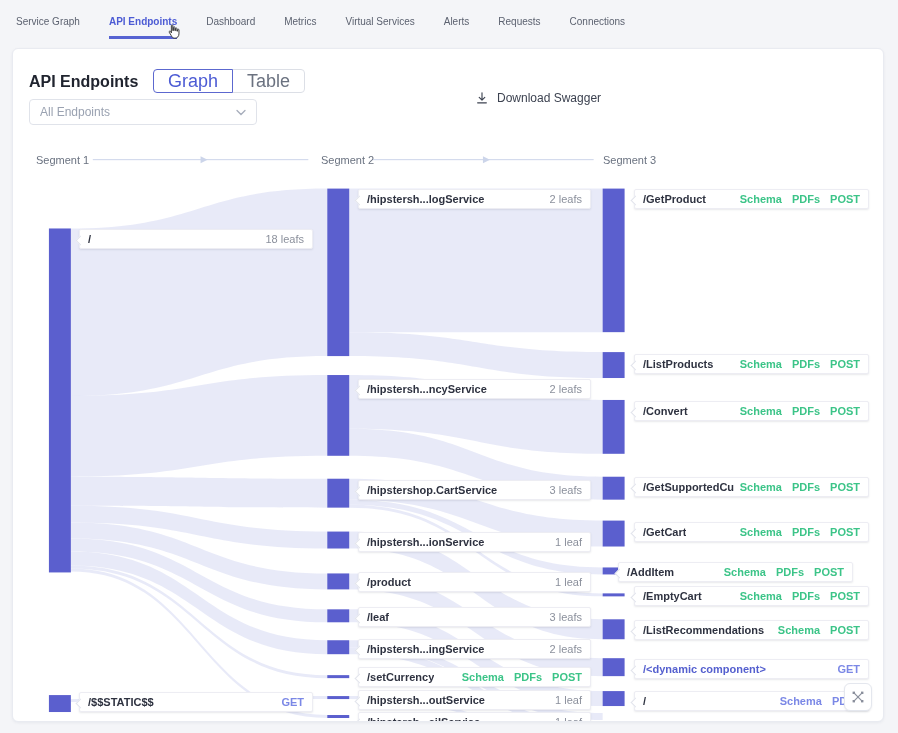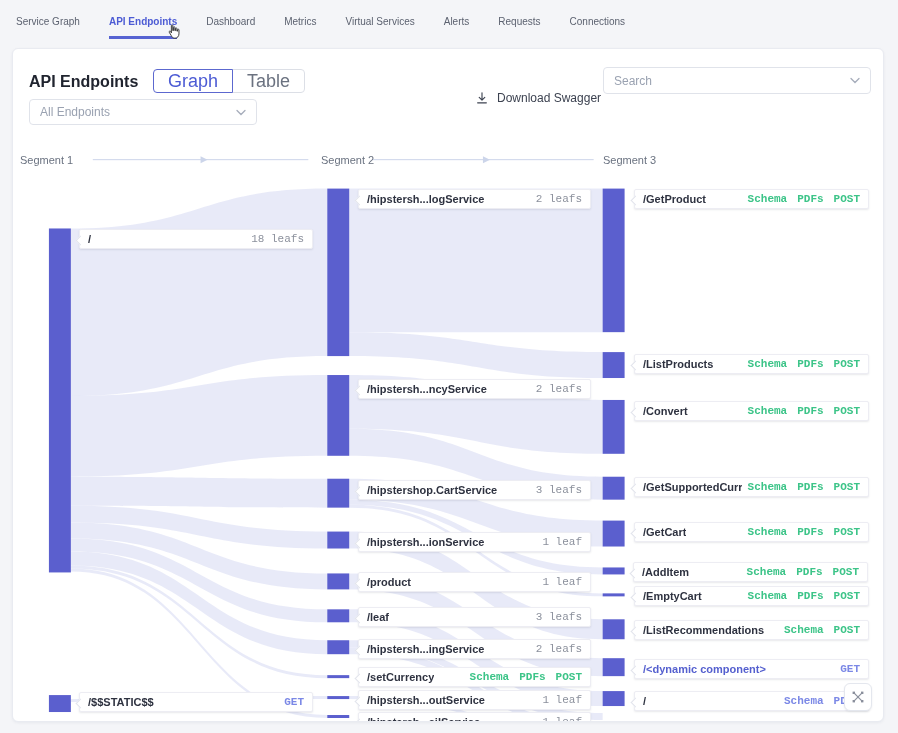--- a/index.html
+++ b/index.html
@@ -51,21 +51,21 @@
     border: 1px solid #ededf3; border-radius: 2px; box-shadow: 0 1px 2px rgba(30,35,60,.10);
     display: flex; align-items: center; padding: 0 8px; font-size: 11px; gap: 6px;
   }
   .node-label::before {
     content: ""; position: absolute; left: -3.5px; top: 6.5px; width: 6px; height: 6px;
     background: #fff; border-left: 1px solid #e2e4ec; border-bottom: 1px solid #e2e4ec;
     transform: rotate(45deg);
   }
   .ep-name { font-weight: 700; color: #2e3240; white-space: nowrap; overflow: hidden; }
   .ep-name.blue { color: #5560cf; }
-  .right-side { margin-left: auto; display: flex; gap: 10px; white-space: nowrap; font-family: Liberation Mono, monospace; }
+  .right-side { margin-left: auto; display: flex; gap: 10px; white-space: nowrap; }
   .leafs { color: #8b909c; font-weight: 400; }
   .link, .method { font-weight: 700; }
   .style-green .link, .style-green .method { color: #3cc488; }
   .style-blue  .link, .style-blue  .method { color: #7b88e6; }
   .link { cursor: pointer; }
   
   .expand-btn {
     position: absolute; left: 831px; top: 634px; width: 28px; height: 28px; z-index: 6;
     background: #fff; border: 1px solid #e4e7ee; border-radius: 6px;
     display: flex; align-items: center; justify-content: center; cursor: pointer;
@@ -98,26 +98,20 @@
     <button class="toggle-btn">Table</button>
   </div>
 
   <div class="download">
     <svg width="14" height="14" viewBox="0 0 16 16">
       <path d="M8 2v8M4.8 7.2L8 10.4l3.2-3.2M3 13.5h10" stroke="#3c4250" stroke-width="1.3" fill="none" stroke-linecap="round" stroke-linejoin="round"></path>
     </svg>
     <span>Download Swagger</span>
   </div>
 
-  <div class="select-box search-box">
-    <span>Search</span>
-    <svg class="chev" width="10" height="7" viewBox="0 0 10 7">
-      <path d="M1 1.5l4 4 4-4" stroke="#a6adbb" stroke-width="1.3" fill="none" stroke-linecap="round"></path>
-    </svg>
-  </div>
 
   <div class="select-box filter-box">
     <span>All Endpoints</span>
     <svg class="chev" width="10" height="7" viewBox="0 0 10 7">
       <path d="M1 1.5l4 4 4-4" stroke="#a6adbb" stroke-width="1.3" fill="none" stroke-linecap="round"></path>
     </svg>
   </div>
 
   <div class="diagram-layer">
     <svg class="sankey-svg" viewBox="12 48 872 674" preserveAspectRatio="none">
@@ -164,21 +158,21 @@
         <rect x="603" y="352" width="22" height="26" fill="#5b5fce"></rect>
         <rect x="603" y="400" width="22" height="54" fill="#5b5fce"></rect>
         <rect x="603" y="477" width="22" height="23" fill="#5b5fce"></rect>
         <rect x="603" y="521" width="22" height="26" fill="#5b5fce"></rect>
         <rect x="603" y="568" width="22" height="7" fill="#5b5fce"></rect>
         <rect x="603" y="594" width="22" height="3" fill="#5b5fce"></rect>
         <rect x="603" y="620" width="22" height="20" fill="#5b5fce"></rect>
         <rect x="603" y="659" width="22" height="18" fill="#5b5fce"></rect>
         <rect x="603" y="692" width="22" height="15" fill="#5b5fce"></rect>
       </svg>
-  <div class="seg-label" style="left: 7px; top: 105px;">Segment 1</div>
+  <div class="seg-label" style="left: 23px; top: 105px;">Segment 1</div>
       <div class="seg-label" style="left: 308px; top: 105px;">Segment 2</div>
       <div class="seg-label" style="left: 590px; top: 105px;">Segment 3</div>
       <div class="node-label style-green" style="left: 66px; top: 180px; width: 234px;">
         <span class="ep-name">/</span>
         <span class="right-side">
           <span class="leafs">18 leafs</span>
         </span>
       </div>
       <div class="node-label style-blue" style="left: 66px; top: 643px; width: 234px;">
         <span class="ep-name">/$$STATIC$$</span>
@@ -281,21 +275,21 @@
         </span>
       </div>
       <div class="node-label style-green" style="left: 621px; top: 473px; width: 235px;">
         <span class="ep-name">/GetCart</span>
         <span class="right-side">
           <span class="link">Schema</span>
           <span class="link">PDFs</span>
           <span class="method">POST</span>
         </span>
       </div>
-      <div class="node-label style-green" style="left: 620px; top: 513px; width: 235px;">
+      <div class="node-label style-green" style="left: 605px; top: 513px; width: 235px;">
         <span class="ep-name">/AddItem</span>
         <span class="right-side">
           <span class="link">Schema</span>
           <span class="link">PDFs</span>
           <span class="method">POST</span>
         </span>
       </div>
       <div class="node-label style-green" style="left: 621px; top: 537px; width: 235px;">
         <span class="ep-name">/EmptyCart</span>
         <span class="right-side">

